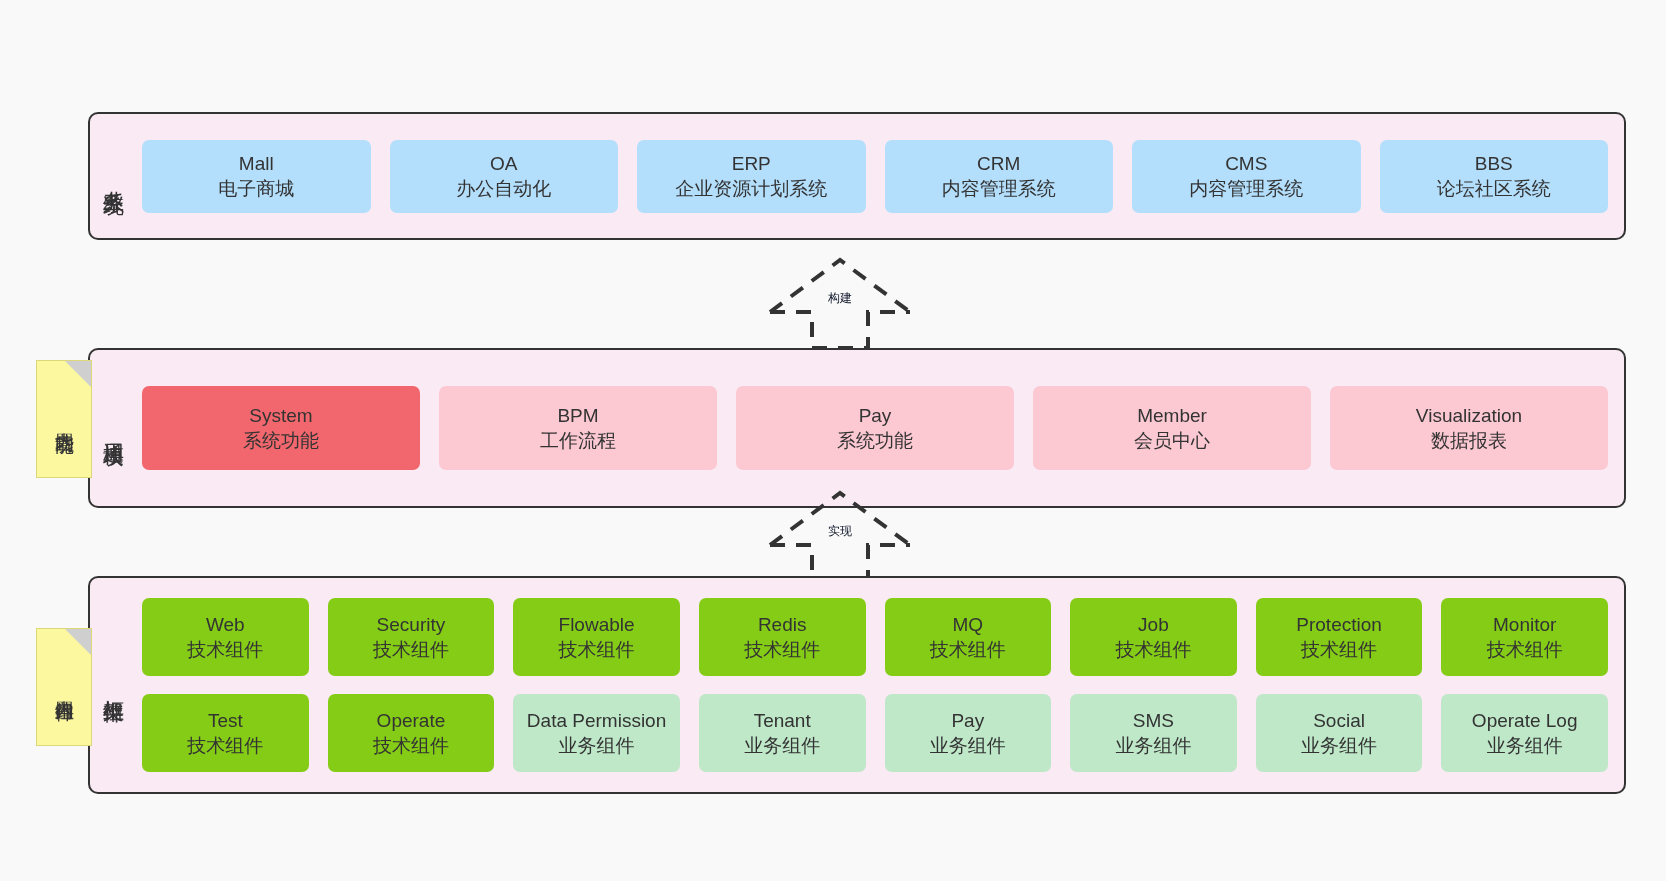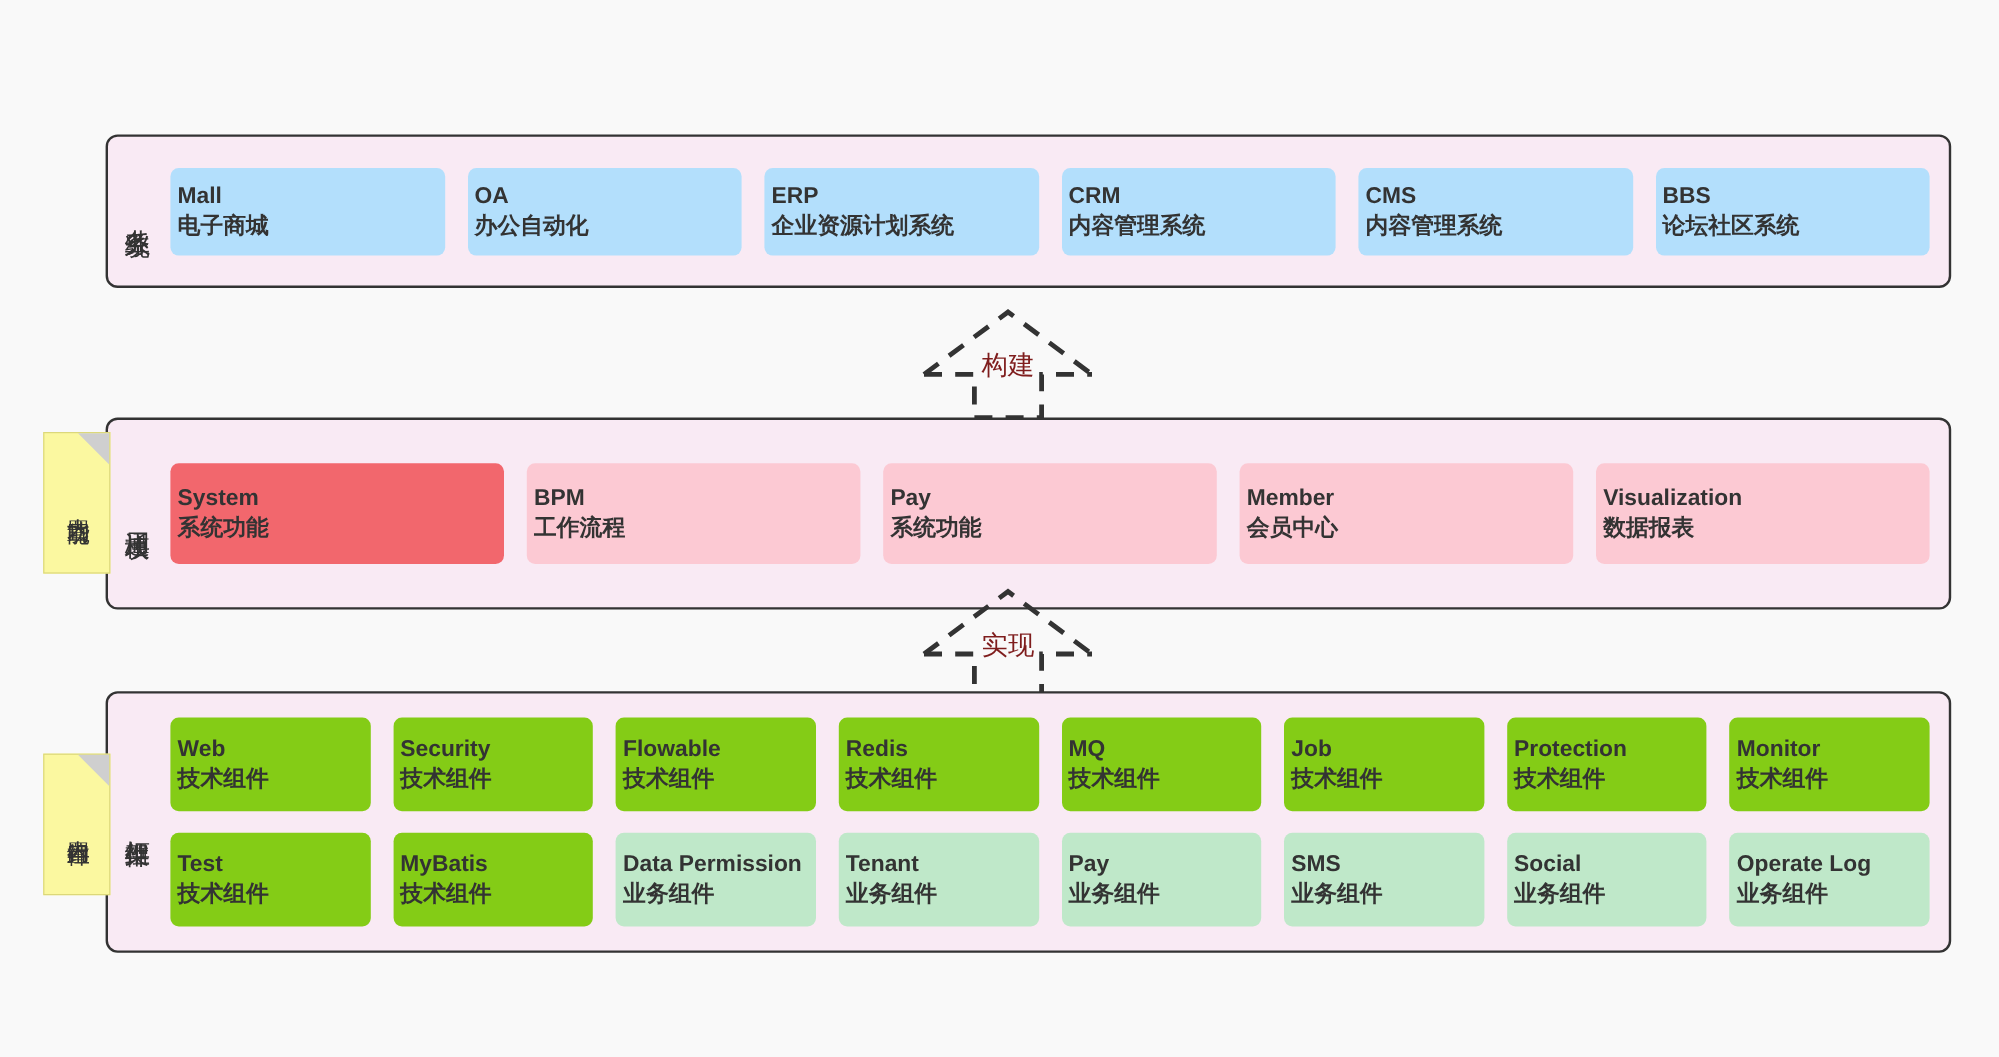--- a/index.html
+++ b/index.html
@@ -68,30 +68,29 @@
     gap: 19px;
     align-items: stretch;
   }
 
   
   .card {
     flex: 1 1 0;
     border-radius: 7px;
     display: flex;
     flex-direction: column;
-    align-items: flex-start;
+    align-items: center;
     justify-content: center;
     text-align: center;
     font-size: 19px;
     line-height: 1.32;
     color: #333333;
     box-sizing: border-box;
     padding: 4px 6px;
     overflow: hidden;
-    font-weight: bold;
   }
   .card .l1 { display: block; }
   .card .l2 { display: block; }
 
   .card-blue     { background: #b3dffc; }
   .card-red      { background: #f2676d; }
   .card-pink     { background: #fcc9d3; }
   .card-green    { background: #84cc16; }
   .card-mint     { background: #bfe8c9; }
 
@@ -140,22 +139,22 @@
     height: 96px;
   }
   .arrow svg { display: block; }
   .arrow .arrow-label {
     position: absolute;
     left: 50%;
     transform: translateX(-50%);
     top: 36px;
     background: #f9f9f9;
     padding: 0 3px;
-    font-size: 22px;
-    color: #7f1d1d;
+    font-size: 12px;
+    color: #0f172a;
     white-space: nowrap;
     user-select: none;
   }
   #arrow-build    { left: 760px; top: 254px; }
   #arrow-realize  { left: 760px; top: 487px; }
 </style>
 </head>
 <body>
 
 <div id="canvas">
@@ -274,21 +273,21 @@
           <span class="l2">技术组件</span>
         </div>
       </div>
 
       <div class="row">
         <div class="card card-green">
           <span class="l1">Test</span>
           <span class="l2">技术组件</span>
         </div>
         <div class="card card-green">
-          <span class="l1">MyBatis</span>
+          <span class="l1">Operate</span>
           <span class="l2">技术组件</span>
         </div>
         <div class="card card-mint">
           <span class="l1">Data Permission</span>
           <span class="l2">业务组件</span>
         </div>
         <div class="card card-mint">
           <span class="l1">Tenant</span>
           <span class="l2">业务组件</span>
         </div>

